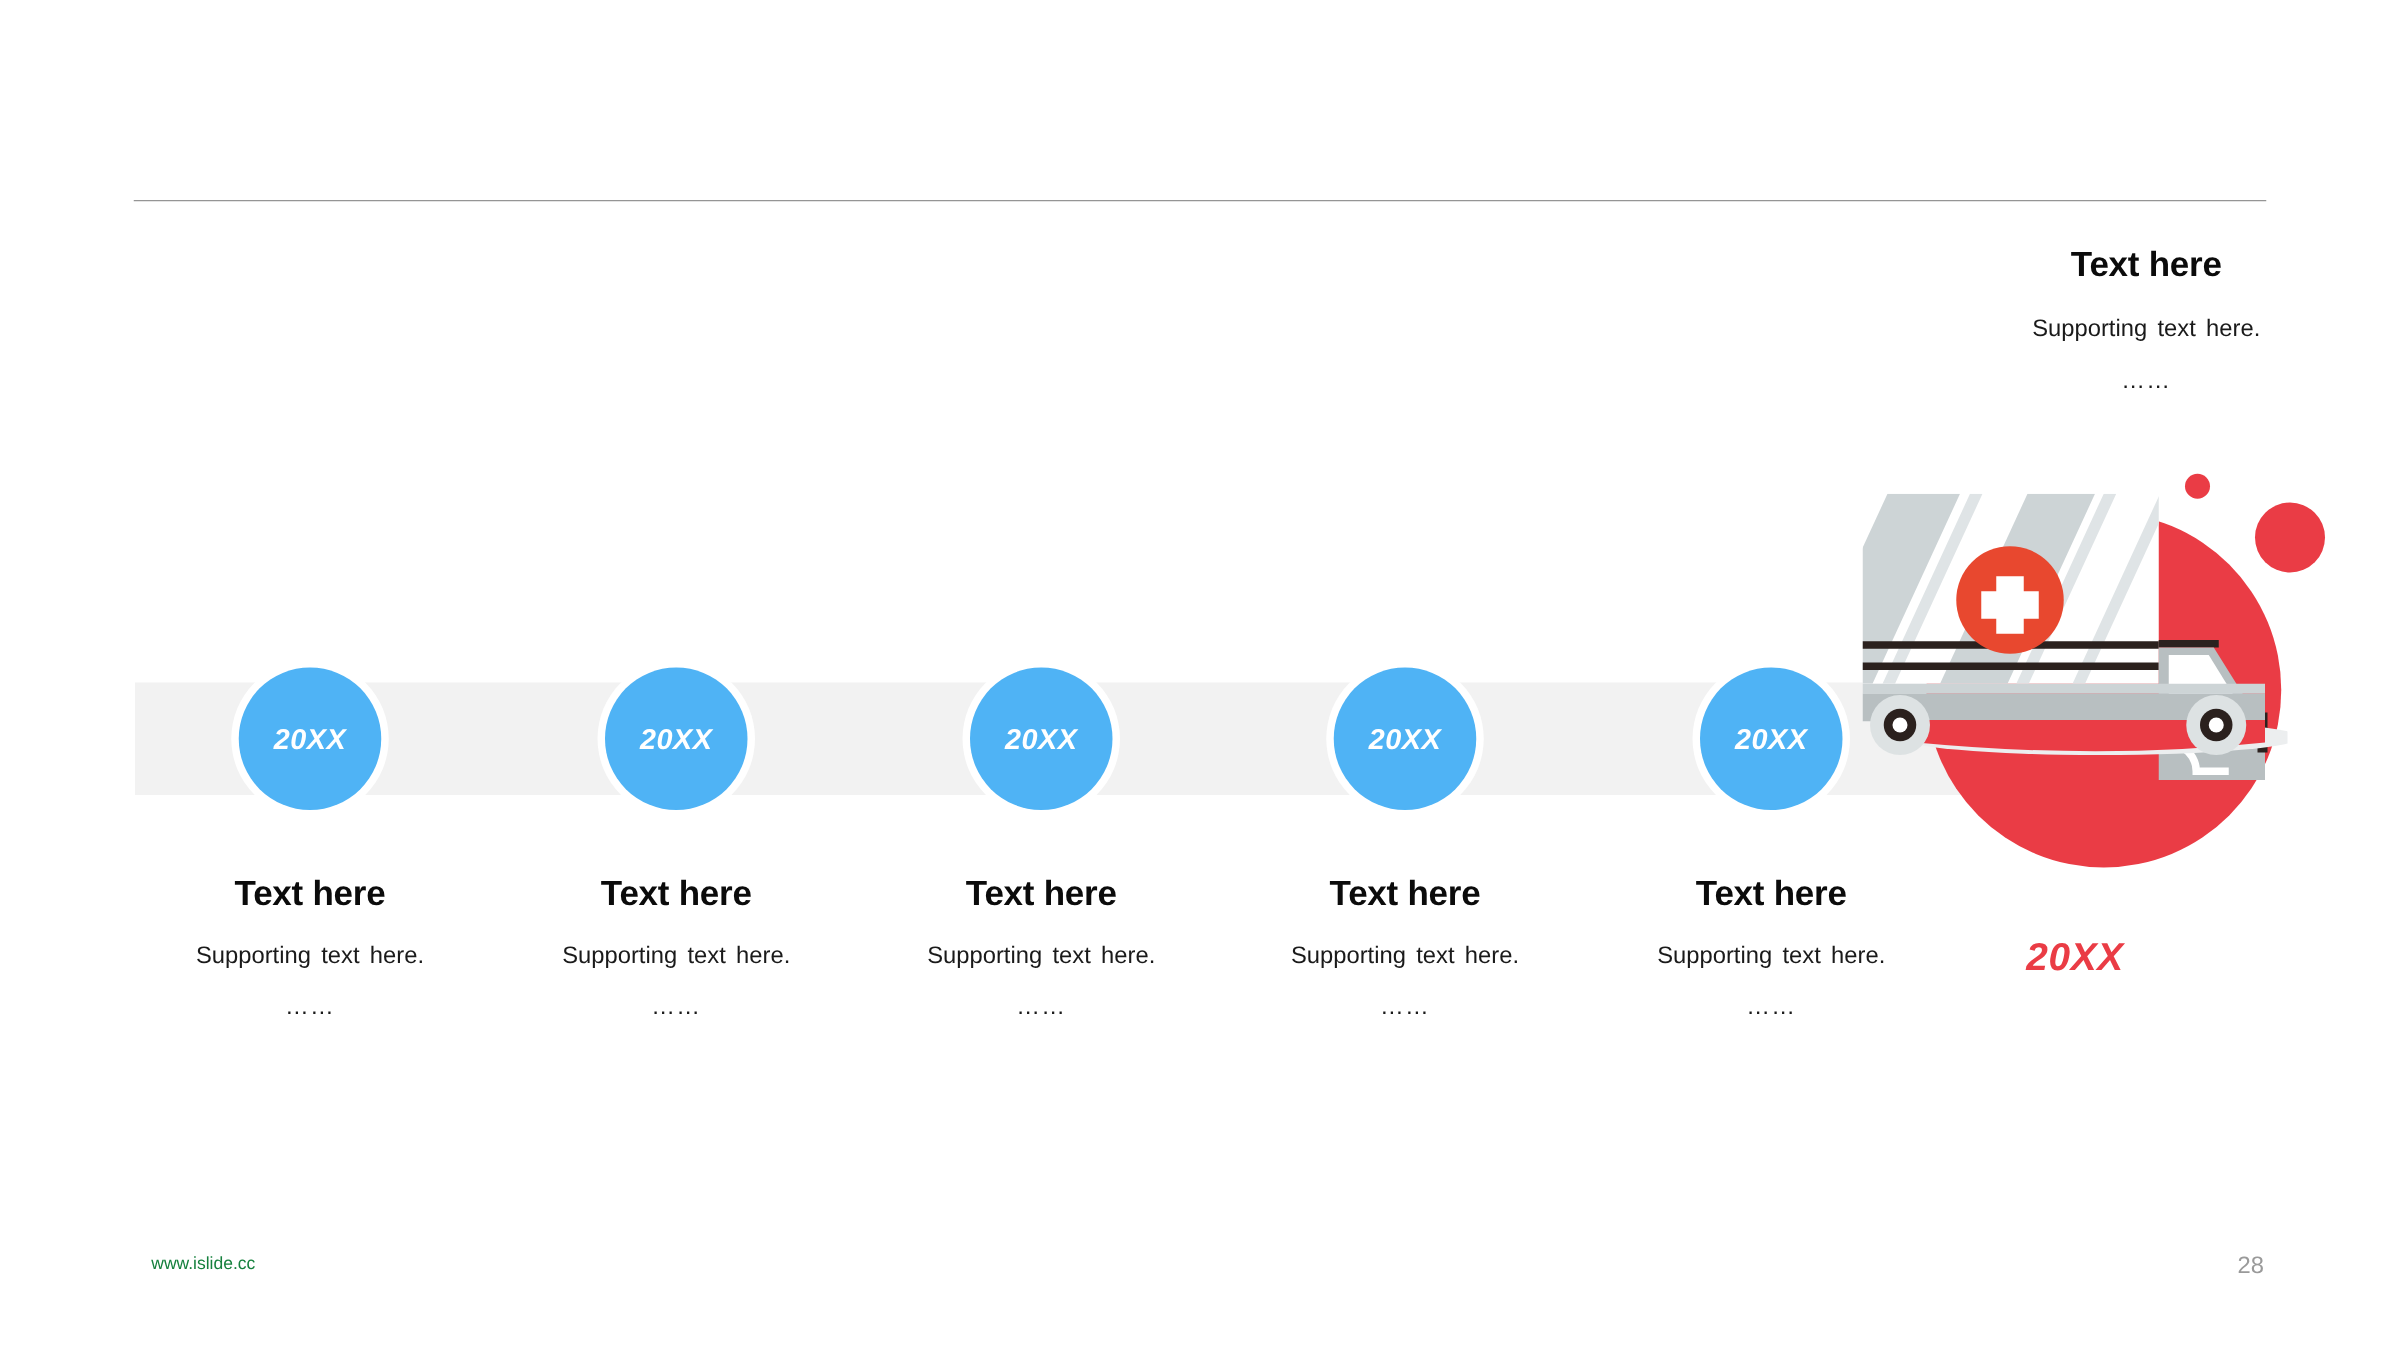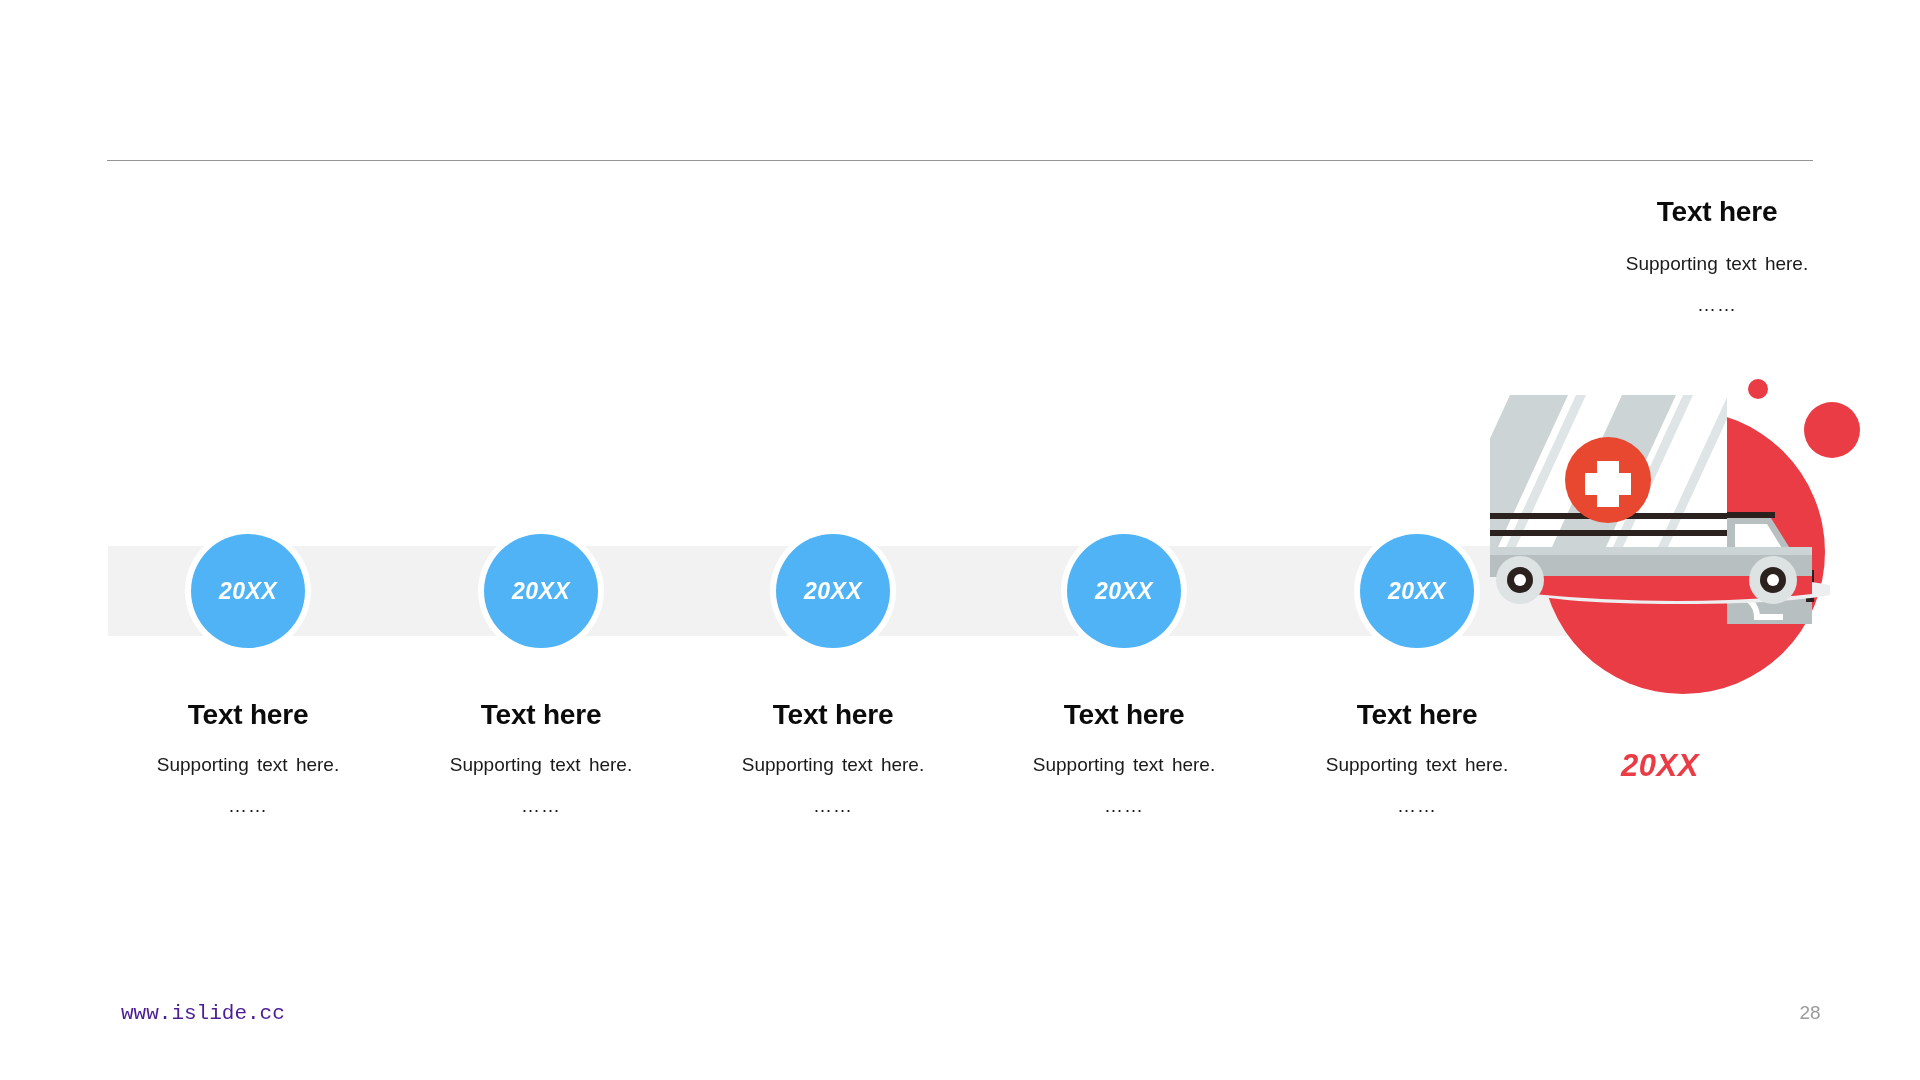--- a/index.html
+++ b/index.html
@@ -163,30 +163,28 @@
     font-style: italic;
     color: #ea3c45;
     letter-spacing: .5px;
   }
 
   
   .footer-url {
     position: absolute;
     left: 121px;
     top: 1002px;
-    font-size: 21px;
-    color: #4c1d95;
-    font-family: Liberation Mono, monospace;
+    font-size: 14px;
+    color: #15803d;
   }
   .footer-page {
     position: absolute;
     left: 1790px;
     top: 1002px;
     width: 40px;
-    text-align: center;
     font-size: 19px;
     color: #9a9a9a;
   }
 </style>
 </head>
 <body>
 
 <div class="slide">
 
   <div class="top-rule"></div>

